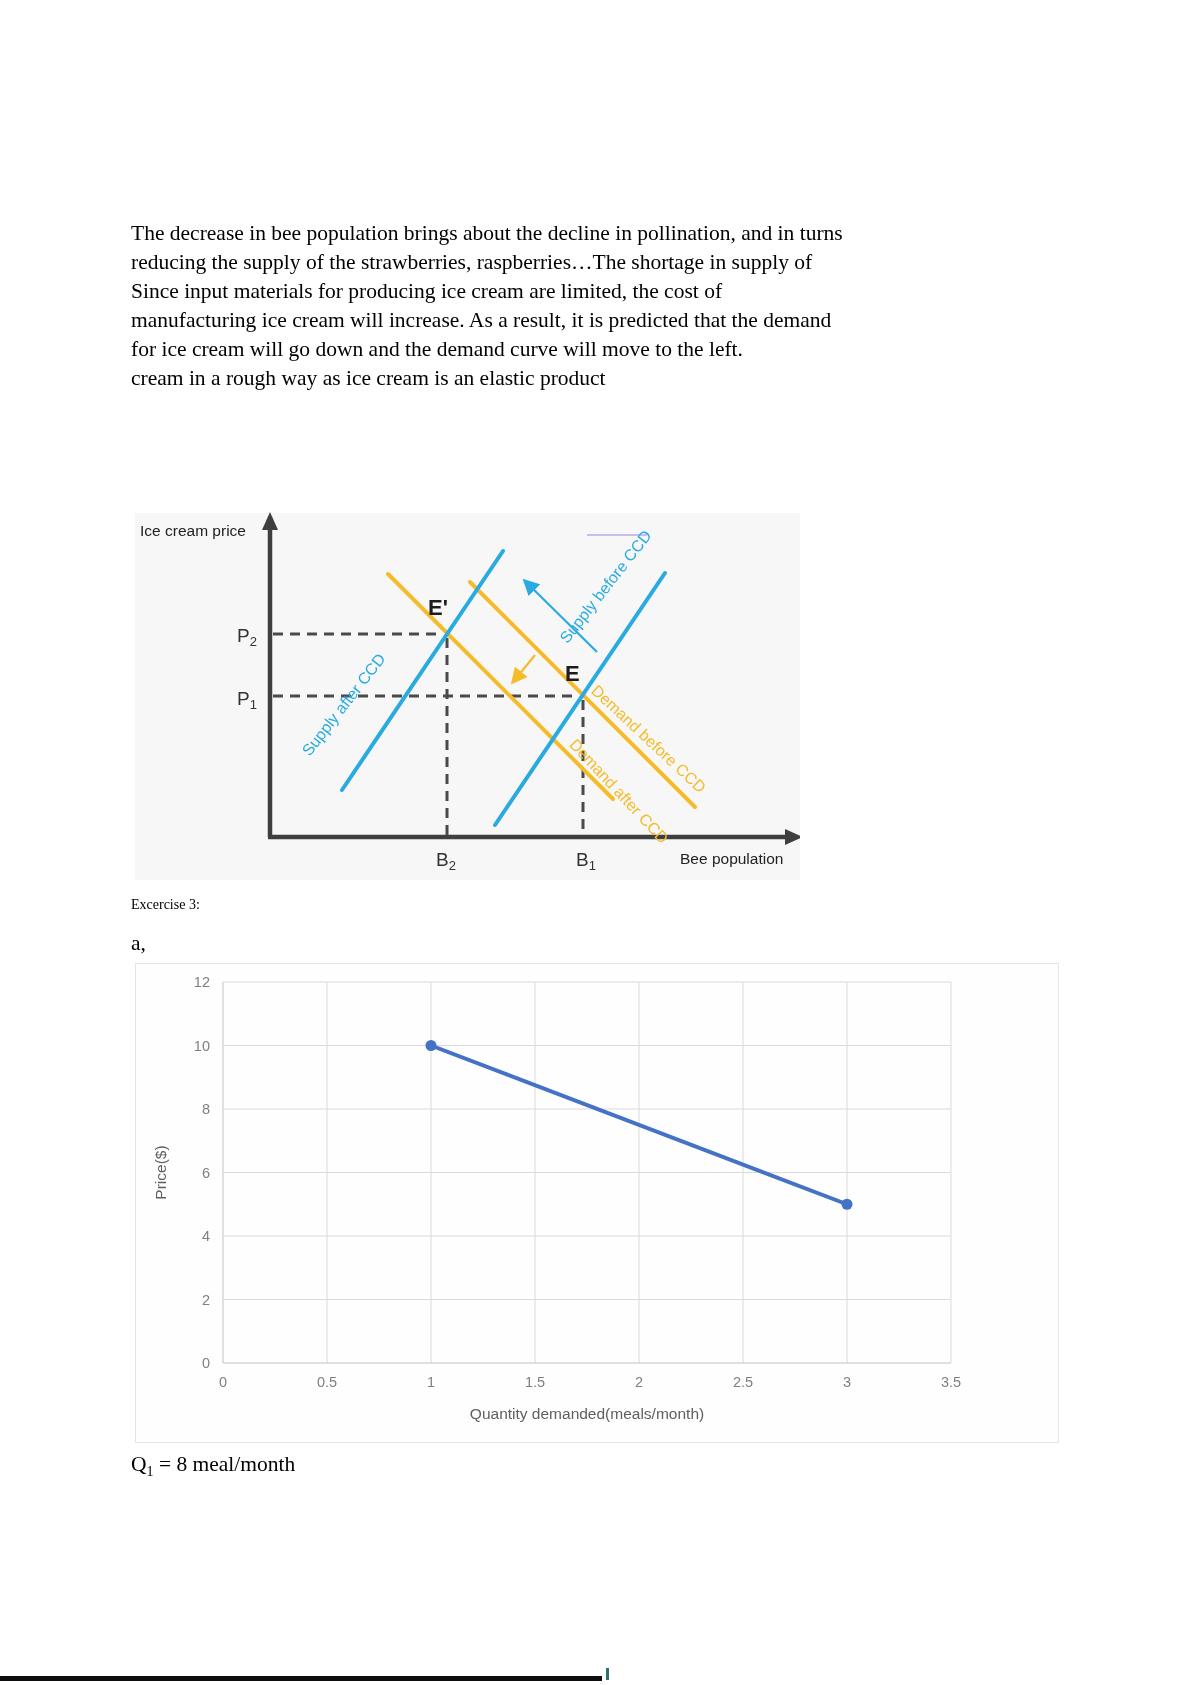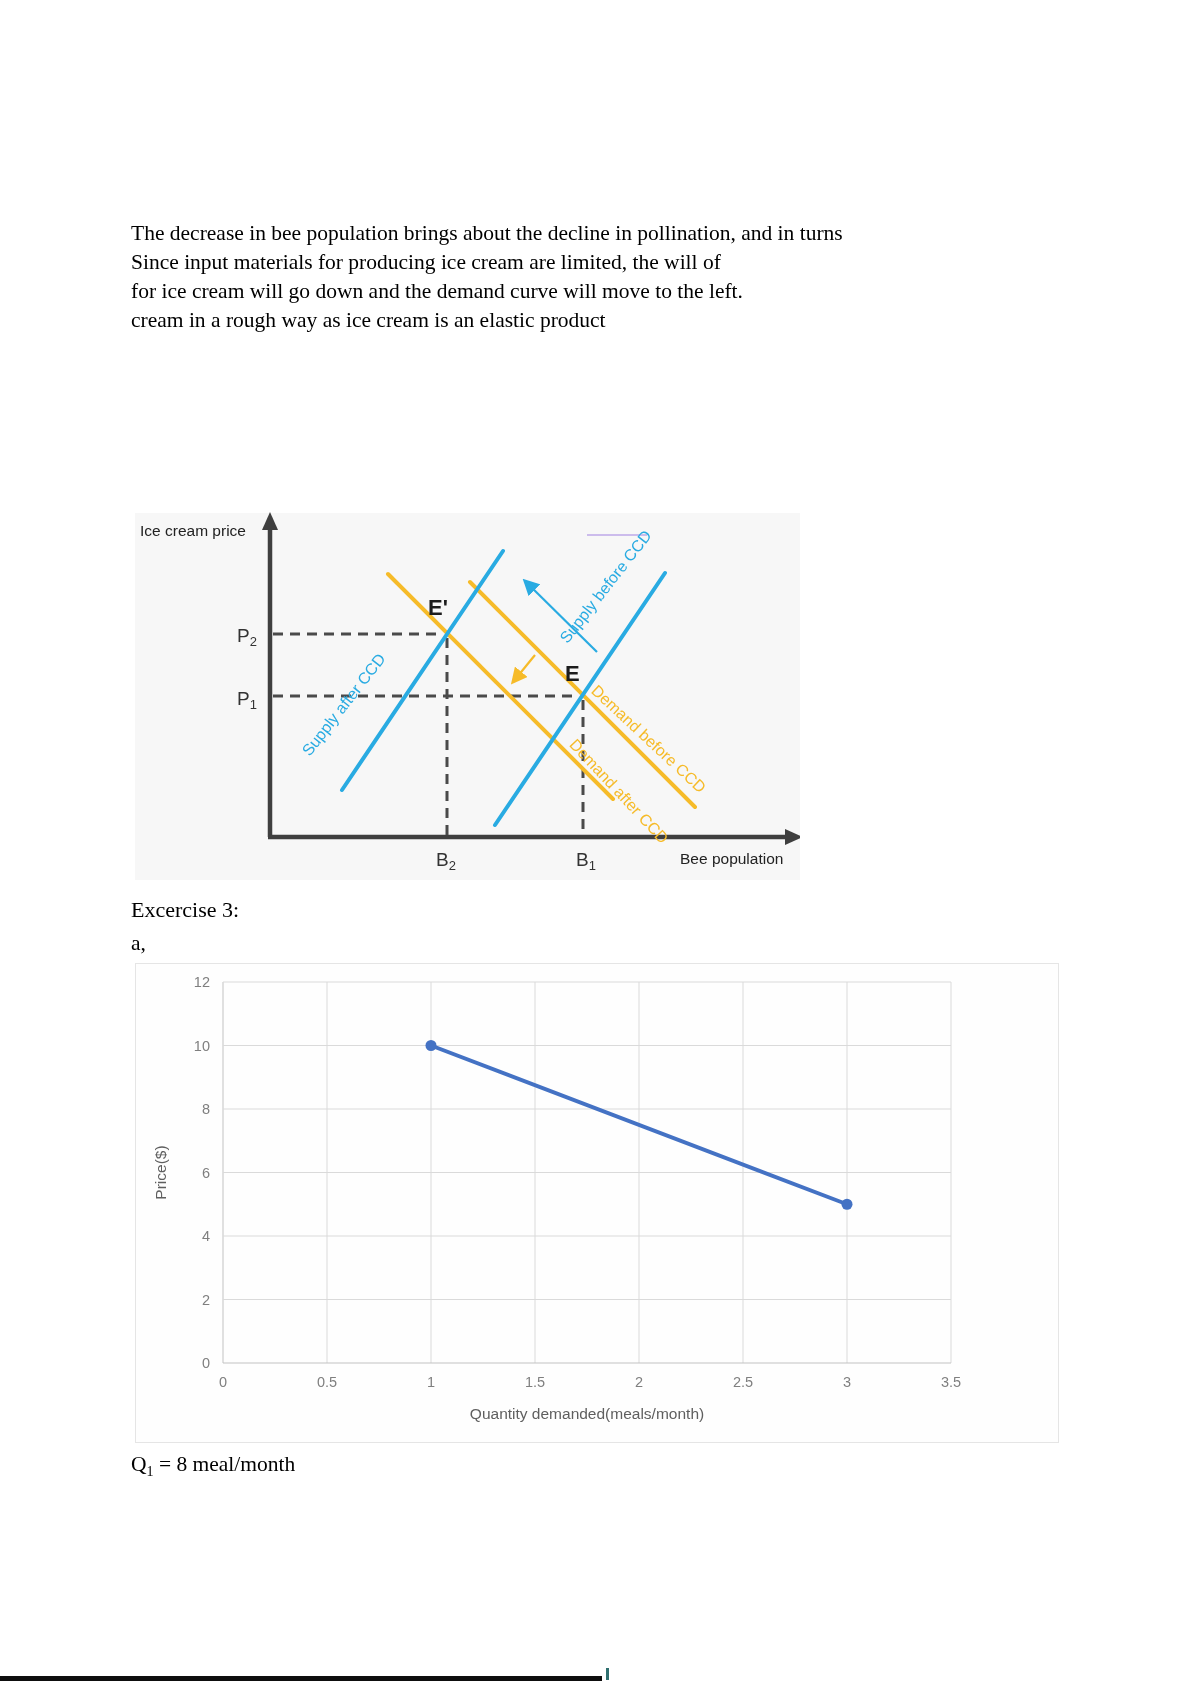--- a/index.html
+++ b/index.html
@@ -1,18 +1,18 @@
 <!DOCTYPE html>
 <html><head>
 <meta charset="utf-8">
 <style>
   html,body{margin:0;padding:0;background:#fff;}
   .page{position:relative;width:1191px;height:1685px;background:#ffffff;font-family:"Liberation Serif",serif;overflow:hidden;}
   .paragraph{position:absolute;left:131px;top:219px;font-size:21.5px;line-height:29px;color:#000;}
-  .heading{position:absolute;left:131px;top:897px;font-size:22px;color:#000;}
+  .heading{position:absolute;left:131px;top:897px;font-size:14px;color:#000;}
   .subitem{position:absolute;left:131px;top:931px;font-size:21.5px;color:#000;}
   .diagram{position:absolute;left:135px;top:505px;}
   .chart-box{position:absolute;left:135px;top:963px;width:922px;height:478px;background:#fefefe;border:1px solid #e5e5e5;box-sizing:content-box;}
   .answer{position:absolute;left:131px;top:1452px;font-size:21.5px;color:#000;}
   .answer sub{font-size:14px;}
   .bottom-rule{position:absolute;left:0;top:1676px;width:602px;height:5px;background:#0e0e0e;}
   .bottom-mark{position:absolute;left:606px;top:1668px;width:3px;height:12px;background:#2f6f6f;}
   svg text{font-family:"Liberation Sans",sans-serif;}
   .tick{font-size:14.5px;fill:#7f7f7f;}
   .axis-title{font-size:15.5px;fill:#5f5f5f;}
@@ -24,21 +24,23 @@
   .pb-lbl{font-size:19px;fill:#333;}
   .pb-sub{font-size:13px;}
 </style>
 </head>
 <body>
 
 <div class="page">
 
   <div class="paragraph">
     <div>The decrease in bee population brings about the decline in pollination, and in turns</div>
-    <div>Since input materials for producing ice cream are limited, the will of</div>
+    <div>reducing the supply of the strawberries, raspberries…The shortage in supply of</div>
+    <div>Since input materials for producing ice cream are limited, the cost of</div>
+    <div>manufacturing ice cream will increase. As a result, it is predicted that the demand</div>
     <div>for ice cream will go down and the demand curve will move to the left.</div>
     <div>cream in a rough way as ice cream is an elastic product</div>
   </div>
 
   <svg class="diagram" width="665" height="375" viewBox="0 0 665 375">
     <defs>
       <marker id="ah-blue" viewBox="0 0 10 10" refX="8" refY="5" markerWidth="7.5" markerHeight="7.5" orient="auto">
         <path d="M0,0 L10,5 L0,10 z" fill="#29abe2"></path>
       </marker>
       <marker id="ah-yellow" viewBox="0 0 10 10" refX="8" refY="5" markerWidth="7.5" markerHeight="7.5" orient="auto">

